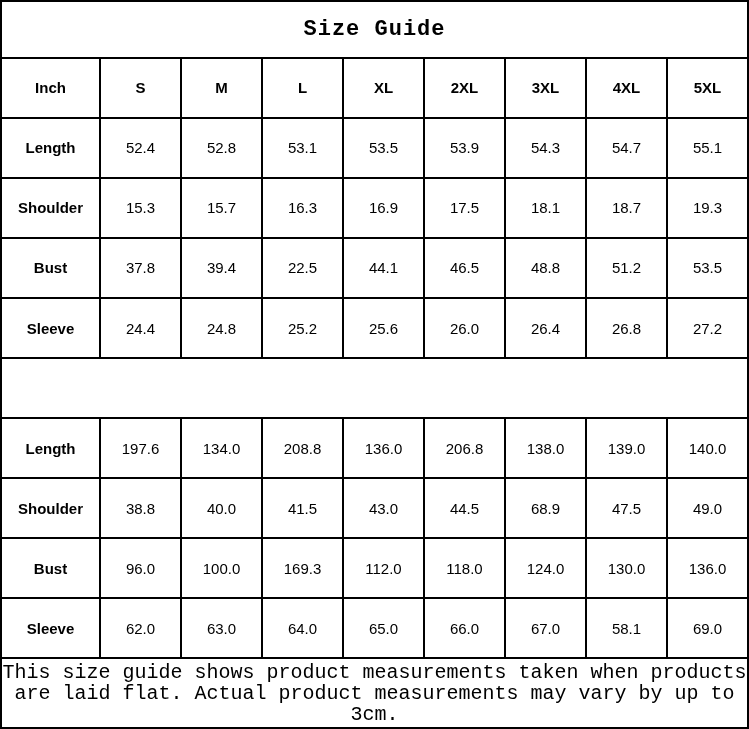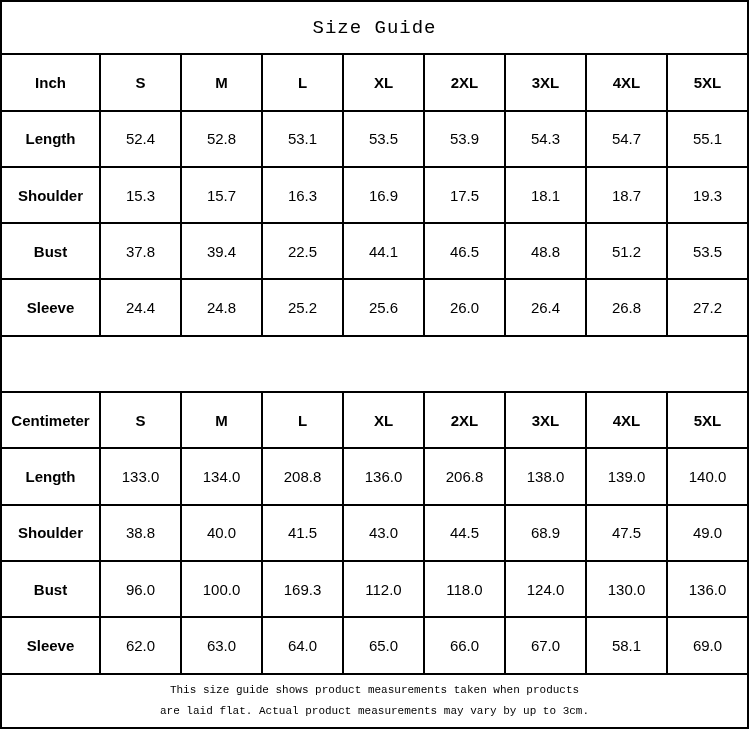--- a/index.html
+++ b/index.html
@@ -31,40 +31,40 @@
   }
   col.label-col { width: 99px; }
   col.size-col  { width: 81px; }
 
   tr.title-row { height: 53px; }
   tr.header-row, tr.data-row, tr.spacer-row { height: 56px; }
   tr.footer-row { height: 54px; }
 
   .title-cell {
     font-family: "Liberation Mono", "DejaVu Sans Mono", monospace;
-    font-size: 19px;
-    font-weight: 400;
+    font-size: 22px;
+    font-weight: 700;
     letter-spacing: 1px;
   }
   .unit-cell, .size-cell, .label-cell {
     font-family: "Liberation Sans", "DejaVu Sans", sans-serif;
     font-size: 15px;
     font-weight: 700;
   }
   .value-cell {
     font-family: "Liberation Sans", "DejaVu Sans", sans-serif;
     font-size: 15px;
     font-weight: 400;
   }
   .spacer-cell {
     background: #ffffff;
   }
   .footer-cell {
     font-family: "Liberation Mono", "DejaVu Sans Mono", monospace;
-    font-size: 11px;
+    font-size: 20px;
     font-weight: 400;
     line-height: 21px;
   }
 </style>
 </head>
 <body>
 
 <div class="size-guide">
   <table class="guide-table">
     <colgroup>
@@ -141,35 +141,24 @@
       <td class="value-cell">26.0</td>
       <td class="value-cell">26.4</td>
       <td class="value-cell">26.8</td>
       <td class="value-cell">27.2</td>
     </tr>
 
     <tr class="spacer-row">
       <td class="spacer-cell" colspan="9"></td>
     </tr>
 
-    <tr class="header-row">
-      <td class="unit-cell">Centimeter</td>
-      <td class="size-cell">S</td>
-      <td class="size-cell">M</td>
-      <td class="size-cell">L</td>
-      <td class="size-cell">XL</td>
-      <td class="size-cell">2XL</td>
-      <td class="size-cell">3XL</td>
-      <td class="size-cell">4XL</td>
-      <td class="size-cell">5XL</td>
-    </tr>
 
     <tr class="data-row">
       <td class="label-cell">Length</td>
-      <td class="value-cell">133.0</td>
+      <td class="value-cell">197.6</td>
       <td class="value-cell">134.0</td>
       <td class="value-cell">208.8</td>
       <td class="value-cell">136.0</td>
       <td class="value-cell">206.8</td>
       <td class="value-cell">138.0</td>
       <td class="value-cell">139.0</td>
       <td class="value-cell">140.0</td>
     </tr>
 
     <tr class="data-row">

